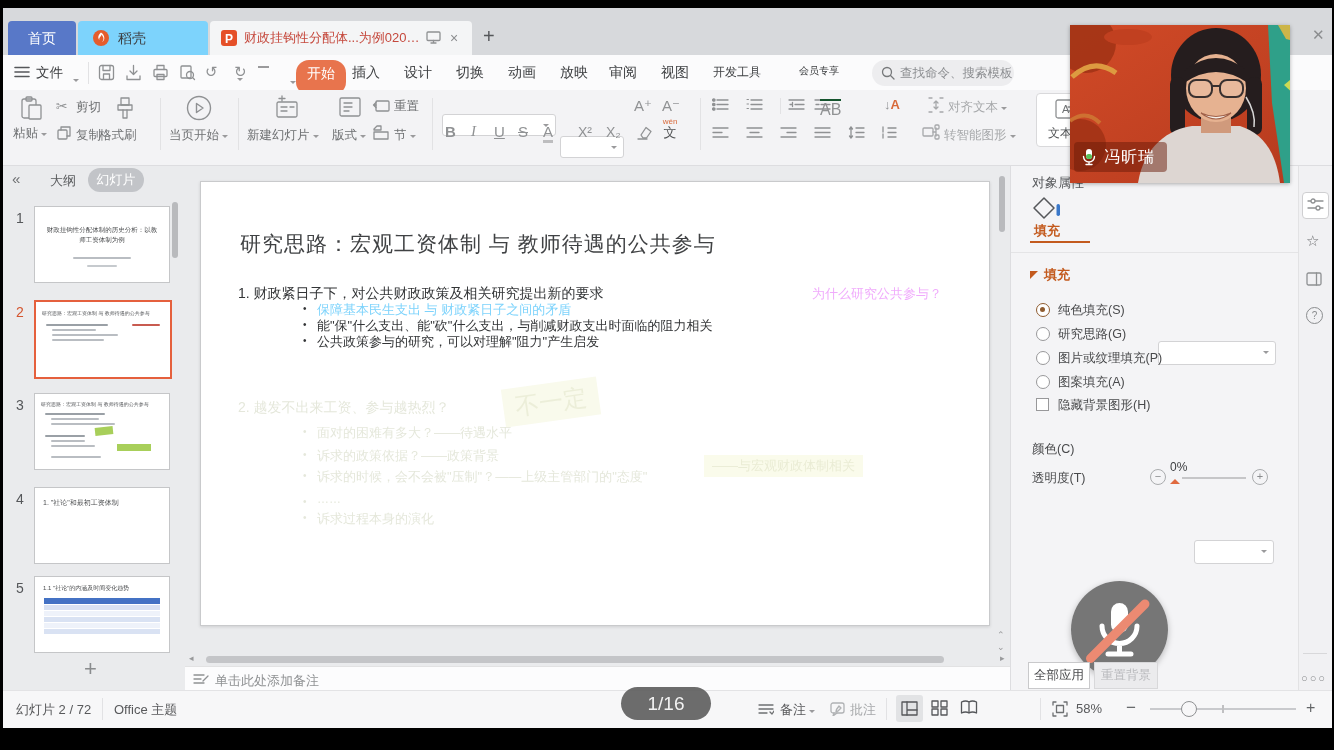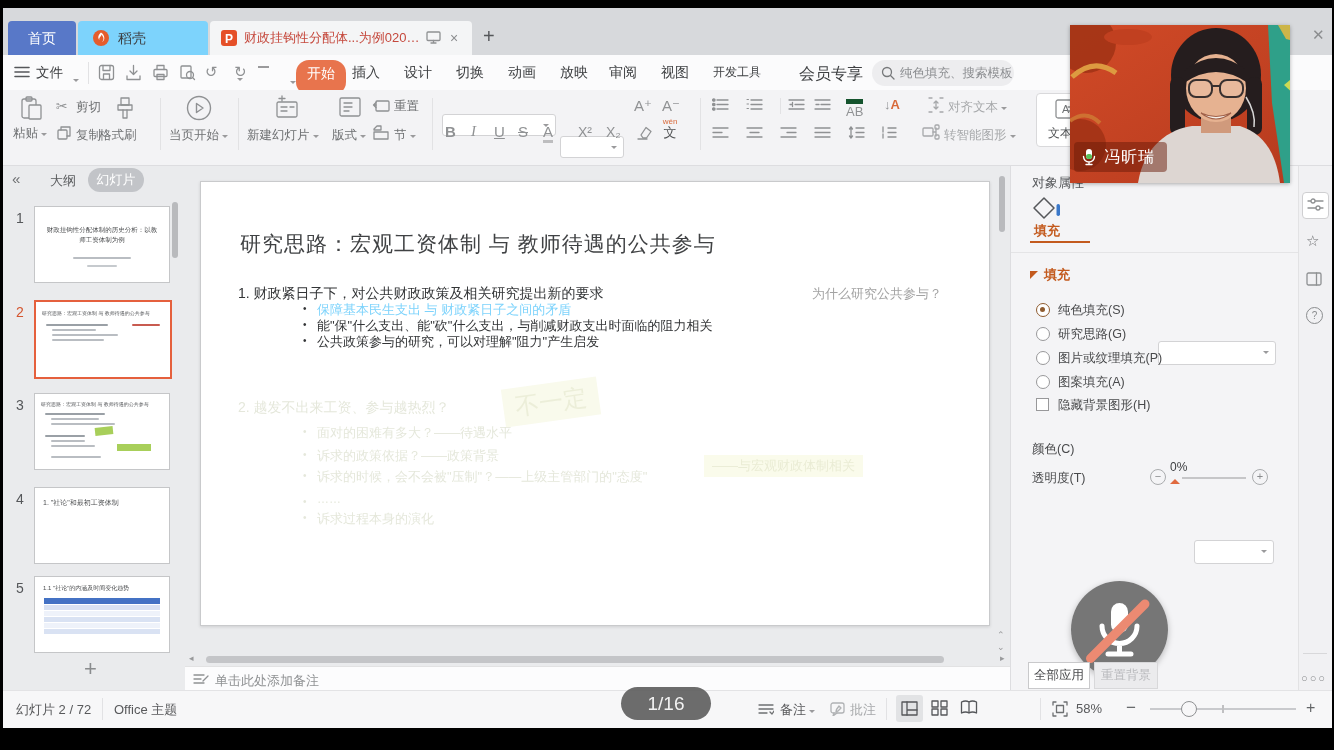--- a/index.html
+++ b/index.html
@@ -112,30 +112,30 @@
 
 <div class="ab" style="left:296px;top:60px;width:50px;height:35px;border-radius:13px;background:#e8744d;color:#fff;font-size:14px;text-align:center;line-height:26px">开始</div>
 <span class="ab txt" style="left:352px;top:64px;font-size:14px;color:#3f4143">插入</span>
 <span class="ab txt" style="left:404px;top:64px;font-size:14px;color:#3f4143">设计</span>
 <span class="ab txt" style="left:456px;top:64px;font-size:14px;color:#3f4143">切换</span>
 <span class="ab txt" style="left:508px;top:64px;font-size:14px;color:#3f4143">动画</span>
 <span class="ab txt" style="left:560px;top:64px;font-size:14px;color:#3f4143">放映</span>
 <span class="ab txt" style="left:609px;top:64px;font-size:14px;color:#3f4143">审阅</span>
 <span class="ab txt" style="left:661px;top:64px;font-size:14px;color:#3f4143">视图</span>
 <span class="ab txt" style="left:713px;top:64px;font-size:12px;color:#3f4143">开发工具</span>
-<span class="ab txt" style="left:799px;top:64px;font-size:16px;color:#3f4143">会员专享</span>
+<span class="ab txt" style="left:799px;top:64px;font-size:10px;color:#3f4143">会员专享</span>
 
 <div class="ab" style="left:872px;top:60px;width:142px;height:26px;border-radius:13px;background:#ededef;line-height:26px">
   <span class="ab" style="left:9px;top:6px">
     <svg width="14" height="14" viewBox="0 0 14 14" class="ic" style="stroke:#77797b">
         <circle cx="6" cy="6" r="4.5"></circle>
         <path d="M9.5 9.5 13 13"></path>
       </svg>
   </span>
-  <span class="ab txt" style="left:28px;font-size:12.5px;color:#8b8d90">纯色填充、搜索模板</span>
+  <span class="ab txt" style="left:28px;font-size:12.5px;color:#8b8d90">查找命令、搜索模板</span>
 </div>
 
 
 <div class="ab" style="left:3px;top:90px;width:1329px;height:75px;background:#f3f3f5;border-bottom:1px solid #dddde0"></div>
 
 
 <span class="ab" style="left:20px;top:96px">
     <svg width="24" height="26" viewBox="0 0 24 26" class="ic">
       <rect x="2" y="3" width="14" height="19" rx="2"></rect>
       <rect x="6" y="1" width="6" height="4" rx="1"></rect>
@@ -253,21 +253,21 @@
 <span class="ab" style="left:788px;top:98px">
     <svg width="17" height="13" viewBox="0 0 17 13" class="ic">
       <path d="M1 2h15M7 6.5h9M1 11h15M4.5 4.5v4M4.5 6.5 2 6.5"></path>
     </svg>
   </span>
 <span class="ab" style="left:814px;top:98px">
     <svg width="17" height="13" viewBox="0 0 17 13" class="ic">
       <path d="M1 2h15M7 6.5h9M1 11h15M2 6.5h3"></path>
     </svg>
   </span>
-<span class="ab gico txt" style="left:846px;top:99px;font-size:13px;border-top:5px solid #14532d">AB</span>
+<span class="ab gico txt" style="left:820px;top:99px;font-size:16px;border-top:2px solid #14532d">AB</span>
 <span class="ab car" style="left:866px;top:104px"></span>
 <span class="ab txt" style="left:884px;top:97px;font-size:13px"><span style="color:#8f9193">↓</span><span style="color:#d86a3a;font-weight:bold">A</span></span>
 <span class="ab car" style="left:906px;top:104px"></span>
 <span class="ab" style="left:928px;top:97px">
     <svg width="16" height="16" viewBox="0 0 16 16" class="ic" style="stroke:#a6a8aa">
       <path d="M1 1h3M1 15h3M12 1h3M12 15h3M8 4v8M6 6l2-2 2 2M6 10l2 2 2-2"></path>
     </svg>
   </span>
 <span class="ab txt dis" style="left:948px;top:99px;font-size:12.5px"><span>对齐文本</span><span class="car"></span></span>
 
@@ -382,21 +382,21 @@
 </div>
 
 <div class="ab" style="left:172px;top:202px;width:6px;height:56px;background:#b9babd;border-radius:3px"></div>
 <span class="ab" style="left:84px;top:656px;font-size:22px;color:#8a8c8e">+</span>
 
 
 <div class="ab" style="left:185px;top:166px;width:825px;height:524px;background:#eaebed"></div>
 <div class="ab" style="left:200px;top:181px;width:788px;height:443px;background:#fff;border:1px solid #c9cacc;box-shadow:0 1px 3px rgba(0,0,0,.12)"></div>
 
 <span class="ab txt" style="left:240px;top:230px;font-size:21px;color:#404244;letter-spacing:1px">研究思路：宏观工资体制 与 教师待遇的公共参与</span>
-<span class="ab txt" style="left:812px;top:285px;font-size:13px;color:#a3a3a3">为什么研究公共参与？</span>
+<span class="ab txt" style="left:812px;top:285px;font-size:13px;color:#f0abfc">为什么研究公共参与？</span>
 <span class="ab txt" style="left:238px;top:285px;font-size:14px;color:#333537">1. 财政紧日子下，对公共财政政策及相关研究提出新的要求</span>
 <span class="ab" style="left:303px;top:303px;font-size:10px;color:#333537">•</span>
 <span class="ab txt" style="left:317px;top:301px;font-size:13px;color:#7dd3fc">保障基本民生支出 与 财政紧日子之间的矛盾</span>
 <span class="ab" style="left:303px;top:319px;font-size:10px;color:#333537">•</span>
 <span class="ab txt" style="left:317px;top:317px;font-size:13px;color:#333537">能"保"什么支出、能"砍"什么支出，与削减财政支出时面临的阻力相关</span>
 <span class="ab" style="left:303px;top:335px;font-size:10px;color:#333537">•</span>
 <span class="ab txt" style="left:317px;top:333px;font-size:13px;color:#333537">公共政策参与的研究，可以对理解"阻力"产生启发</span>
 
 
 <div class="ab" style="left:0;top:0;opacity:.55">

